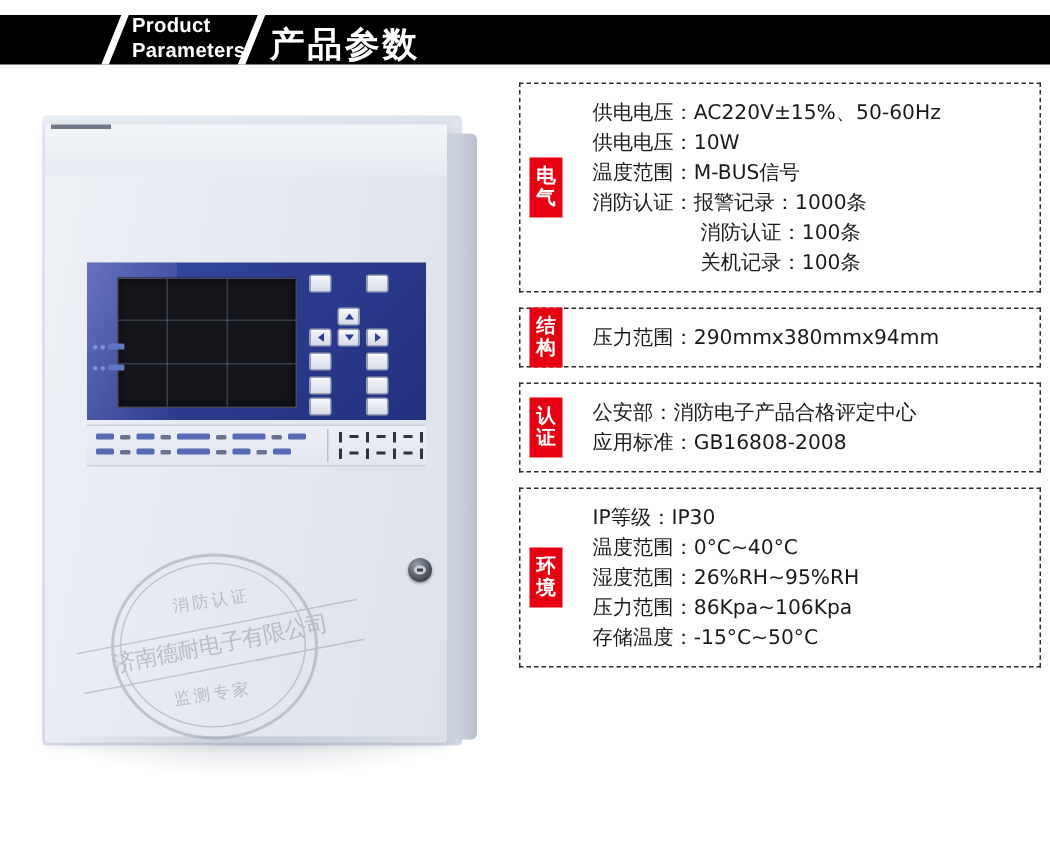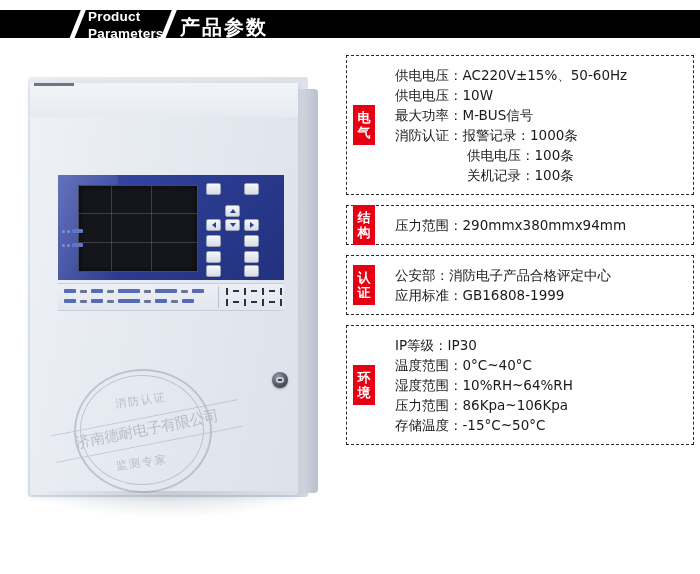--- a/index.html
+++ b/index.html
@@ -14,21 +14,21 @@
     overflow: hidden;
     position: relative;
   }
 
   
   .banner {
     position: absolute;
     left: 0;
     top: 10px;
     width: 700px;
-    height: 28px;
+    height: 33px;
     background: #000000;
     overflow: hidden;
   }
   .banner-slash {
     position: absolute;
     top: -6px;
     width: 5px;
     height: 46px;
     background: #ffffff;
     transform: skewX(-22deg);
@@ -44,21 +44,21 @@
     font-size: 13.5px;
     font-weight: bold;
     line-height: 16.5px;
     letter-spacing: 0.2px;
   }
   .banner-cn {
     position: absolute;
     left: 180px;
     top: 4px;
     color: #ffffff;
-    font-size: 20px;
+    font-size: 23px;
     font-weight: bold;
     letter-spacing: 2px;
     font-family: "DejaVu Sans", "Liberation Sans", sans-serif;
   }
 
   
   .product-area {
     position: absolute;
     left: 8px;
     top: 55px;
@@ -537,23 +537,23 @@
 <div class="spec-col">
 
   <div class="spec-box">
     <div class="spec-tab">
       <span>电</span>
       <span>气</span>
     </div>
     <div class="spec-lines">
       <div class="spec-line">供电电压：AC220V±15%、50-60Hz</div>
       <div class="spec-line">供电电压：10W</div>
-      <div class="spec-line">最大功率：M-BUS信号</div>
+      <div class="spec-line">温度范围：M-BUS信号</div>
       <div class="spec-line">消防认证：报警记录：1000条</div>
-      <div class="spec-line indent">供电电压：100条</div>
+      <div class="spec-line indent">消防认证：100条</div>
       <div class="spec-line indent">关机记录：100条</div>
     </div>
   </div>
 
   <div class="spec-box">
     <div class="spec-tab">
       <span>结</span>
       <span>构</span>
     </div>
     <div class="spec-lines">
@@ -561,31 +561,31 @@
     </div>
   </div>
 
   <div class="spec-box">
     <div class="spec-tab">
       <span>认</span>
       <span>证</span>
     </div>
     <div class="spec-lines">
       <div class="spec-line">公安部：消防电子产品合格评定中心</div>
-      <div class="spec-line">应用标准：GB16808-1999</div>
+      <div class="spec-line">应用标准：GB16808-2008</div>
     </div>
   </div>
 
   <div class="spec-box">
     <div class="spec-tab">
       <span>环</span>
       <span>境</span>
     </div>
     <div class="spec-lines">
       <div class="spec-line">IP等级：IP30</div>
       <div class="spec-line">温度范围：0°C~40°C</div>
-      <div class="spec-line">湿度范围：10%RH~64%RH</div>
+      <div class="spec-line">湿度范围：26%RH~95%RH</div>
       <div class="spec-line">压力范围：86Kpa~106Kpa</div>
       <div class="spec-line">存储温度：-15°C~50°C</div>
     </div>
   </div>
 
 </div>
 
 </body></html>

